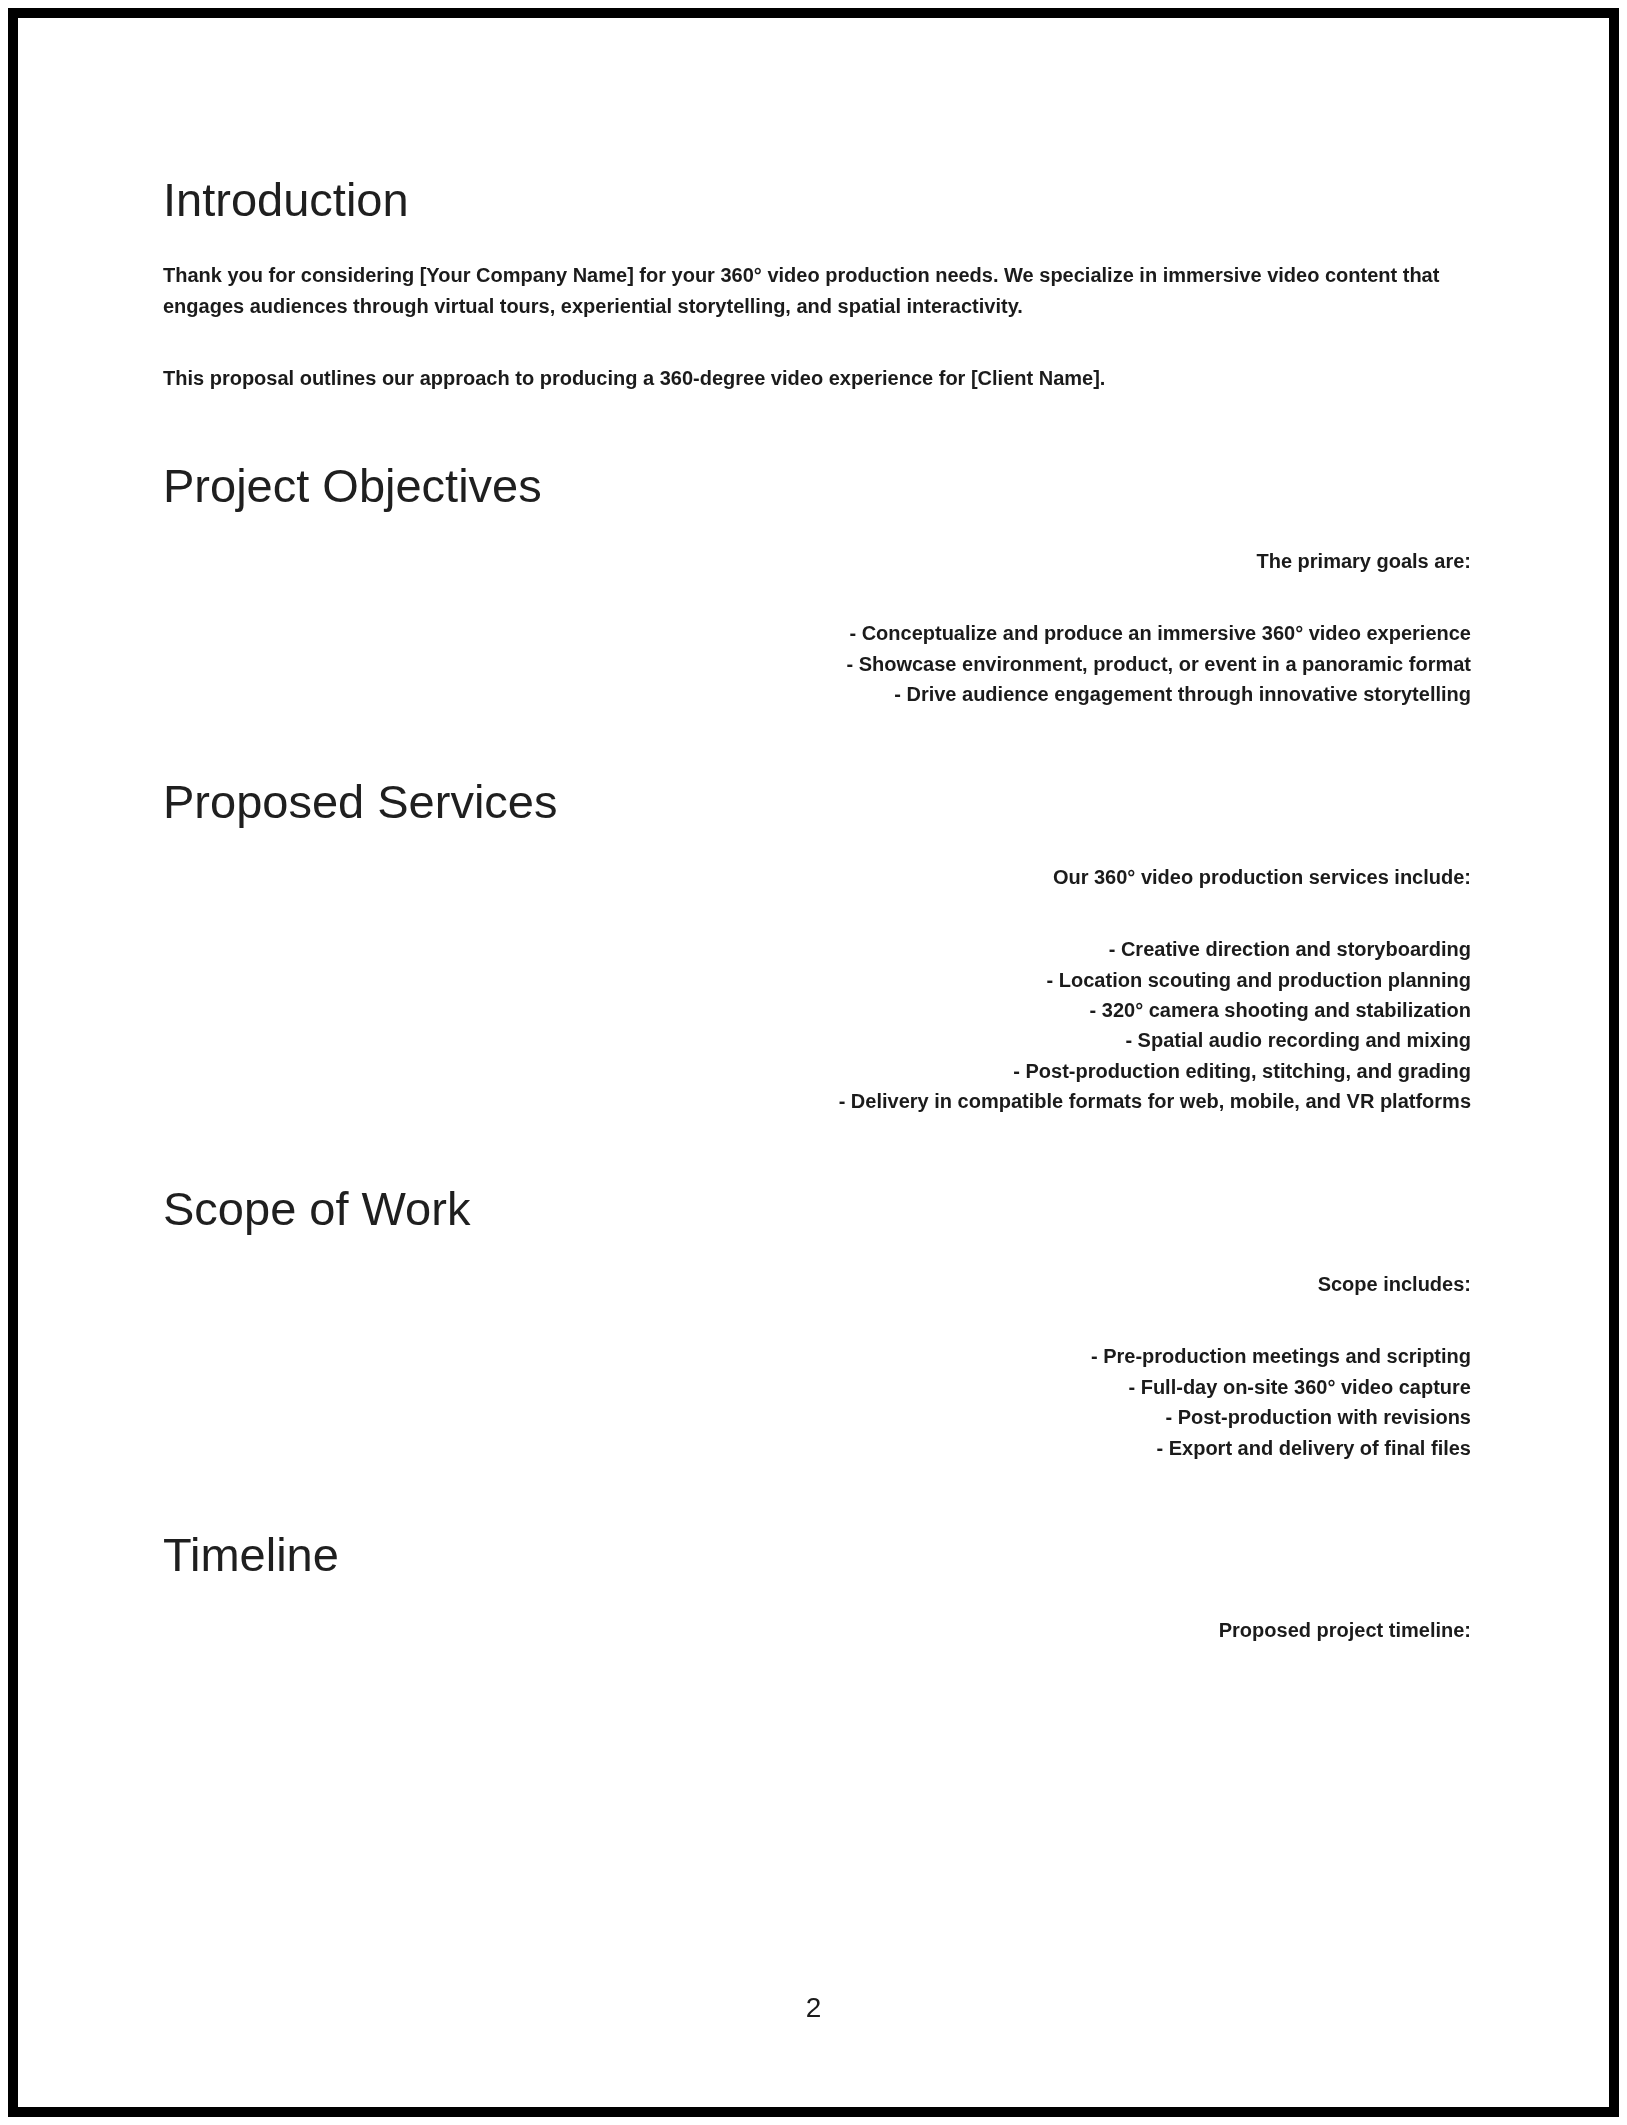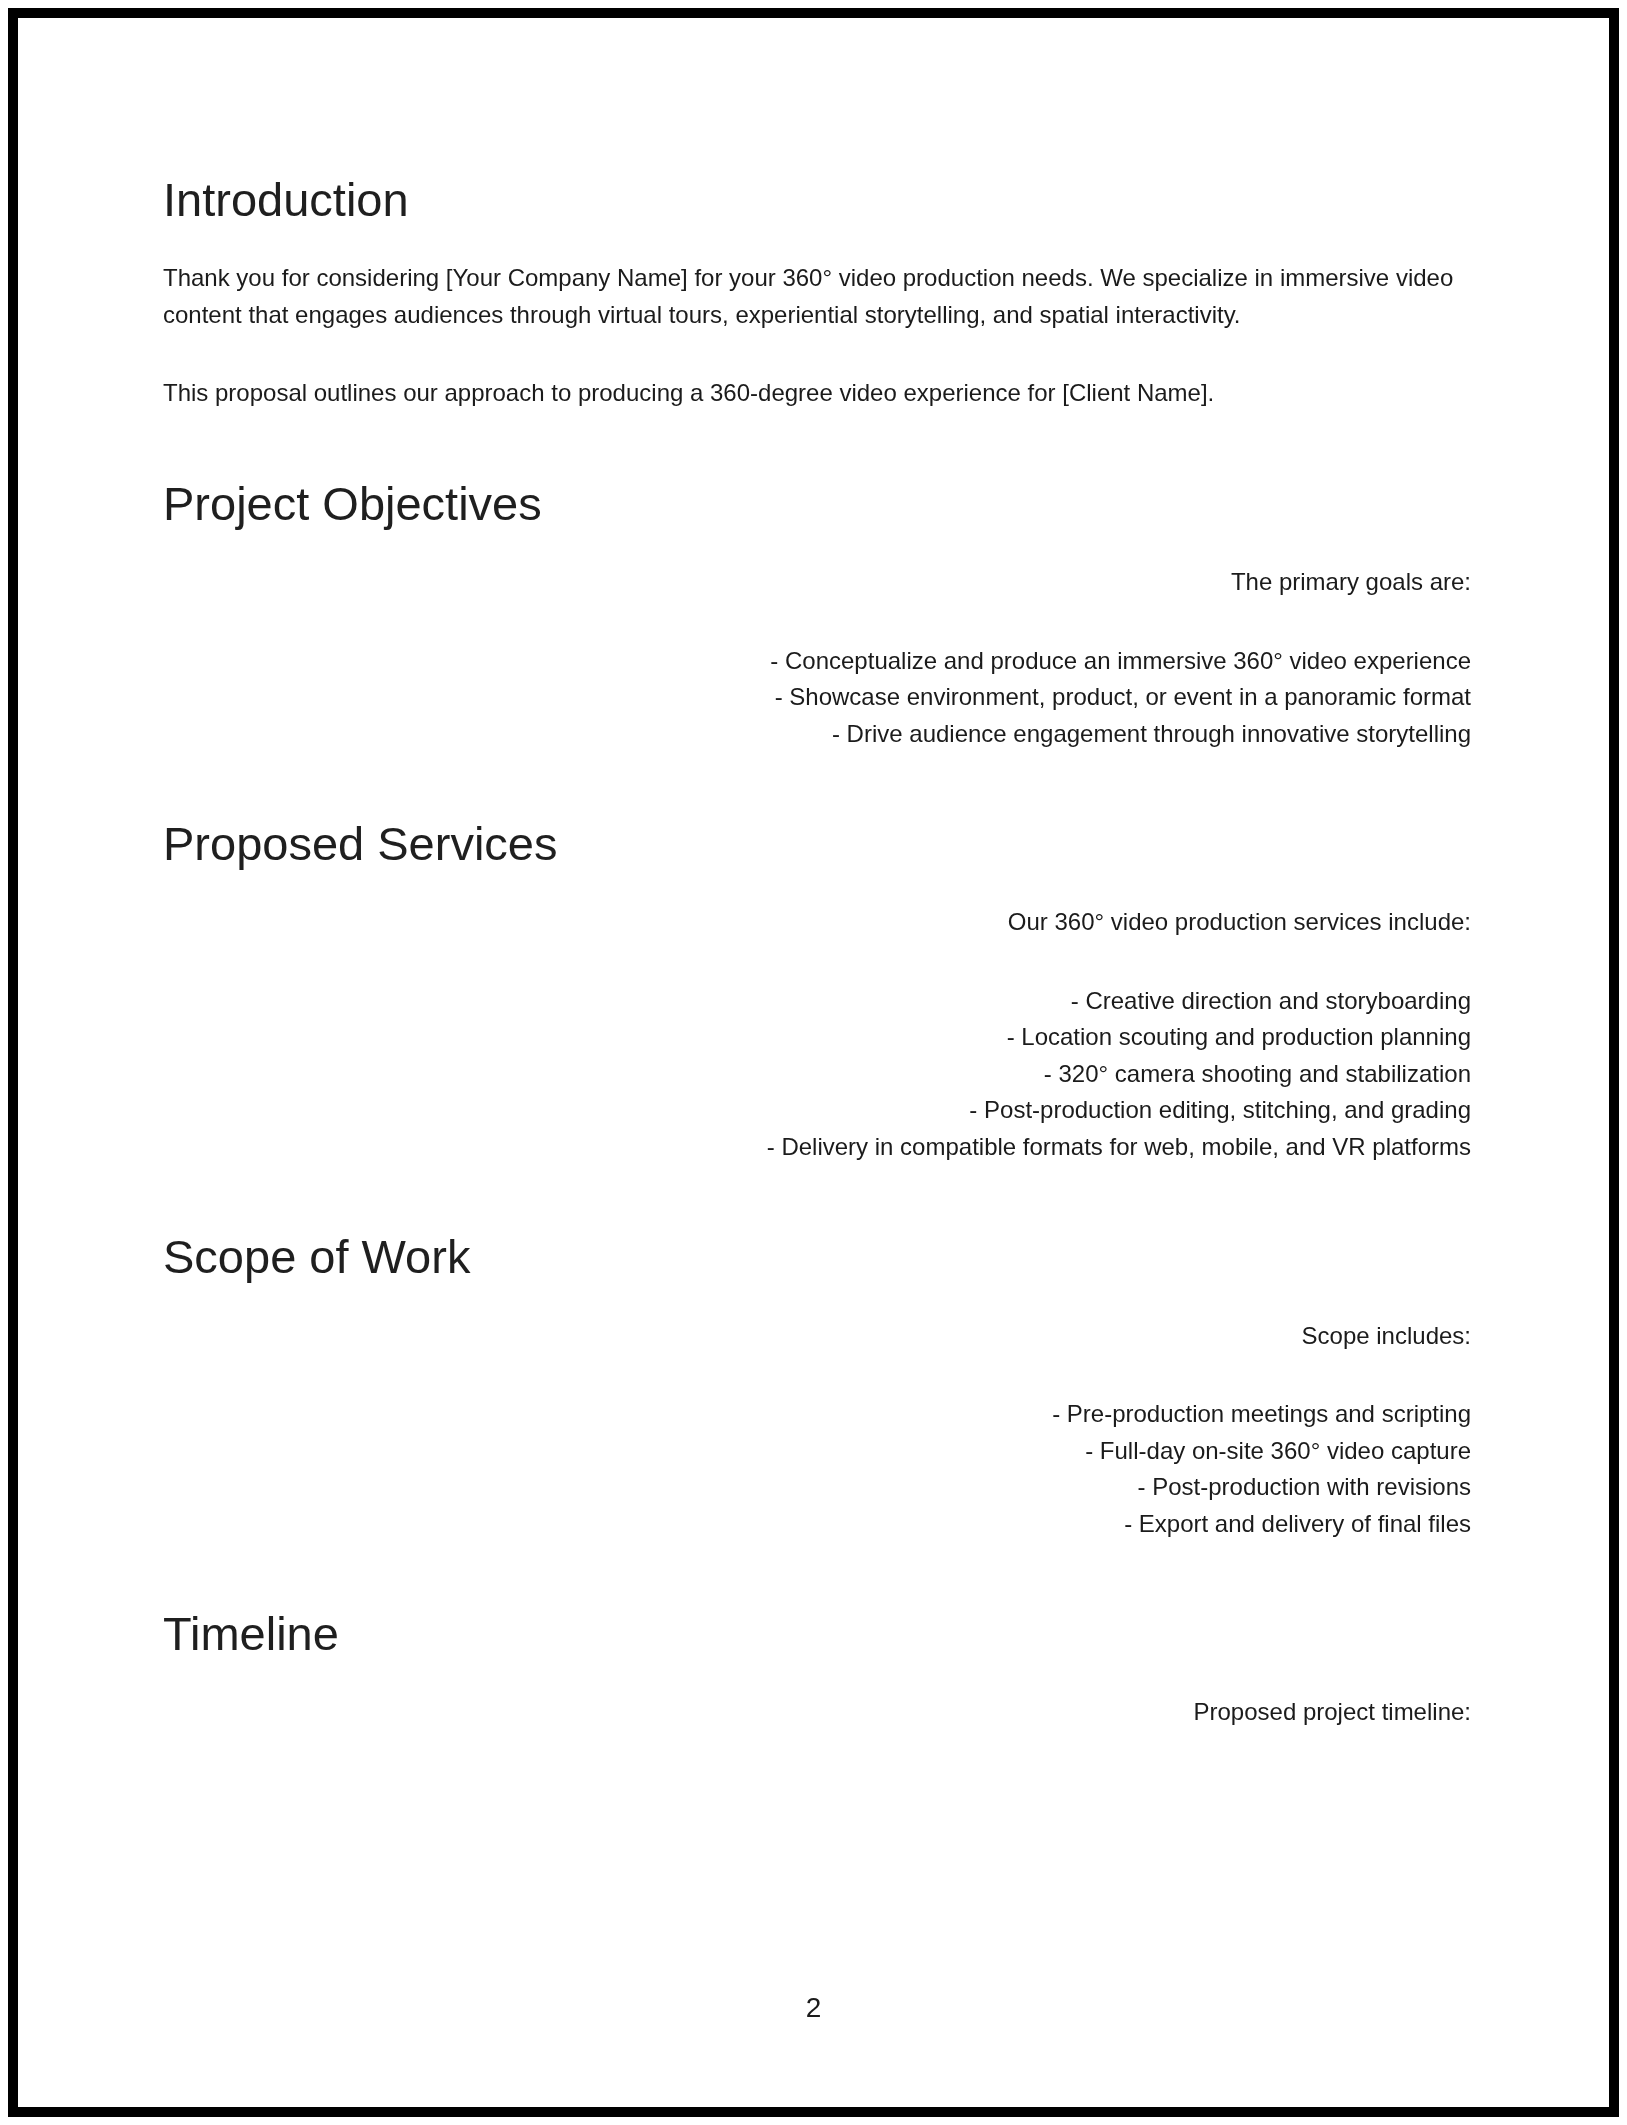--- a/index.html
+++ b/index.html
@@ -35,22 +35,22 @@
     font-weight: 400;
     line-height: 1.2;
     color: #1f1f1f;
     margin: 64px 0 32px 0;
     letter-spacing: 0;
   }
   h1:first-child {
     margin-top: 0;
   }
   p, .li {
-    font-size: 24px;
-    font-weight: 400;
+    font-size: 20px;
+    font-weight: 700;
     line-height: 1.52;
     margin: 0 0 42px 0;
   }
   .lead {
     margin-bottom: 42px;
     text-align: right;
   }
   .list {
     margin: 0 0 10px 0;
   }
@@ -88,20 +88,21 @@
       <div class="li">- Showcase environment, product, or event in a panoramic format</div>
       <div class="li">- Drive audience engagement through innovative storytelling</div>
     </div>
 
     <h1>Proposed Services</h1>
     <p class="lead">Our 360° video production services include:</p>
     <div class="list">
       <div class="li">- Creative direction and storyboarding</div>
       <div class="li">- Location scouting and production planning</div>
       <div class="li">- 320° camera shooting and stabilization</div>
+      <div class="li">- Spatial audio recording and mixing</div>
       <div class="li">- Post-production editing, stitching, and grading</div>
       <div class="li">- Delivery in compatible formats for web, mobile, and VR platforms</div>
     </div>
 
     <h1>Scope of Work</h1>
     <p class="lead">Scope includes:</p>
     <div class="list">
       <div class="li">- Pre-production meetings and scripting</div>
       <div class="li">- Full-day on-site 360° video capture</div>
       <div class="li">- Post-production with revisions</div>

